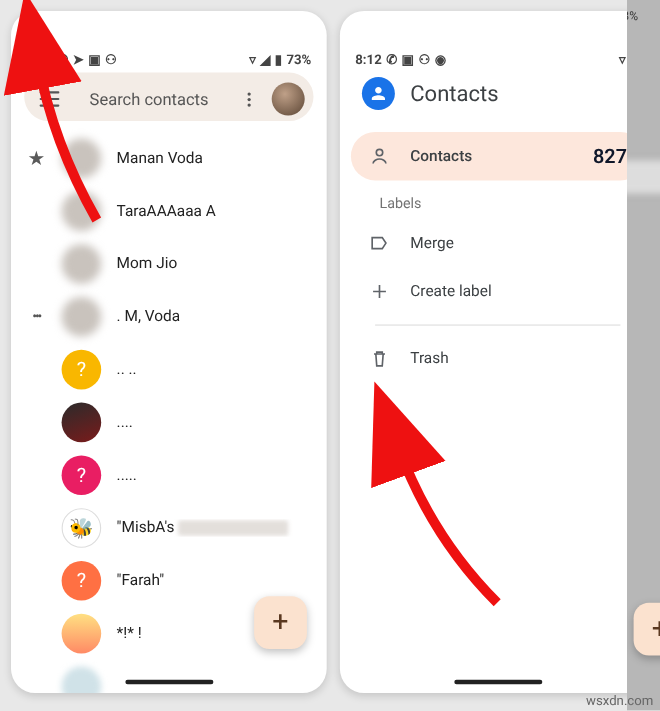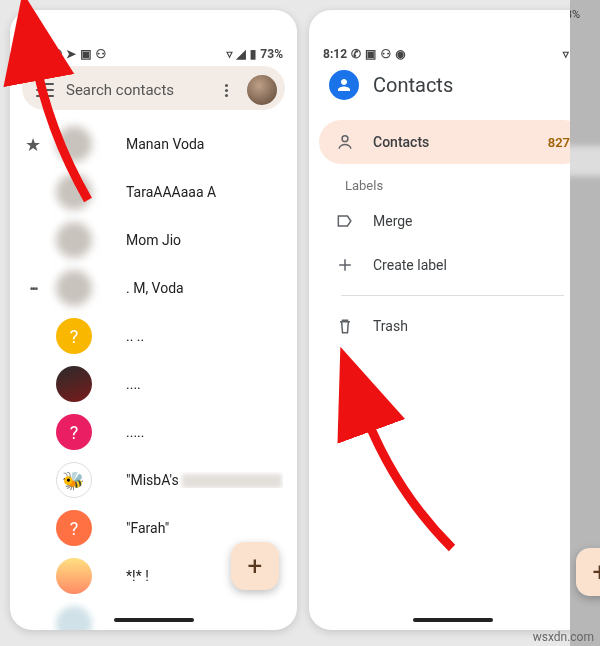--- a/index.html
+++ b/index.html
@@ -18,21 +18,21 @@
     height: 28px; display: flex; justify-content: space-between; align-items: flex-end;
     padding: 0 14px; font-size: 11px; color: #444; font-weight: 700; margin-top: 22px;
   }
   .sb-icons { display: flex; align-items: center; gap: 4px; }
   .sb-icons span { font-size: 12px; line-height: 1; }
   .sb-icons .glyph { font-family: Arial, sans-serif; }
 
   
   .searchbar {
     margin: 6px 12px; height: 44px; background: #f3ece6; border-radius: 22px;
-    display: flex; align-items: center; padding: 4px 8px 0 14px; gap: 12px;
+    display: flex; align-items: center; padding: 4px 8px 0 14px; gap: 12px; text-align: center;
   }
   .hamburger { width: 18px; height: 14px; display: flex; flex-direction: column; justify-content: space-between; }
   .hamburger div { height: 2px; background: #555; border-radius: 1px; }
   .searchbar .ph { flex: 1; color: #555; font-size: 15px; }
   .more-icon { width: 18px; display: flex; flex-direction: column; align-items: center; gap: 2px; }
   .more-icon div { width: 3px; height: 3px; background: #555; border-radius: 50%; }
   .avatar-small {
     width: 30px; height: 30px; border-radius: 50%;
     background: radial-gradient(circle at 40% 35%, #bfa088, #5a4433);
   }
@@ -50,21 +50,21 @@
     display: flex; align-items: center; justify-content: center; font-size: 18px; color: #fff;
   }
   .av.blur { filter: blur(4px); background: #c9c3bd; }
   .av.yellow { background: #f9b700; }
   .av.pic1 { background: linear-gradient(160deg,#2b2b2b,#7a1b1b); }
   .av.pink { background: #e91e63; }
   .av.bee { background: #fff; border: 1px solid #ddd; position: relative; }
   .av.bee::after { content:"🐝"; font-size:18px; position:absolute; }
   .av.orange { background: #ff7043; }
   .av.pic2 { background: #d0e2e8; filter: blur(3px); }
-  .cname { flex: 1; white-space: nowrap; overflow: hidden; text-overflow: ellipsis; margin-left: 20px; }
+  .cname { flex: 1; white-space: nowrap; overflow: hidden; text-overflow: ellipsis; }
   .blurbox { background: #e3dfdb; height: 14px; width: 100px; border-radius: 2px; filter: blur(2px); }
 
   
   .fab {
     position: absolute; right: 18px; bottom: 40px; width: 48px; height: 48px;
     border-radius: 14px; background: #fbe2cf; box-shadow: 0 3px 8px rgba(0,0,0,0.25);
     display: flex; align-items: center; justify-content: center; font-size: 26px; color: #5a3820;
   }
   .navbar {
     position: absolute; bottom: 8px; left: 50%; transform: translateX(-50%);
@@ -82,21 +82,21 @@
   .app-icon svg { width: 18px; height: 18px; fill: #fff; }
   .app-title { font-size: 20px; color: #3c4043; }
   .nav {
     padding: 4px 10px 0;
   }
   .nav-item {
     display: flex; align-items: center; gap: 18px; height: 44px; padding: 0 16px;
     font-size: 14px; color: #3c4043; border-radius: 22px;
   }
   .nav-item.selected { background: #fde7dc; font-weight: 500; }
-  .nav-item .count { margin-left: auto; color: #a16207; font-size: 13px; font-weight: 600; }
+  .nav-item .count { margin-left: auto; color: #0f172a; font-size: 18px; font-weight: 600; }
   .nav-item .dot { margin-left: auto; width: 8px; height: 8px; background: #b3581a; border-radius: 50%; }
   .section-label { font-size: 13px; color: #737373; padding: 14px 26px 6px; }
   .divider { height: 1px; background: #ddd; margin: 8px 22px; }
   .icon-svg { width: 20px; height: 20px; fill: none; stroke: #5f6368; stroke-width: 1.8; }
 
   
   .edge {
     position: absolute; right: 0; top: 0; width: 30px; height: 646px; background: #b7b7b7;
     overflow: hidden;
   }

